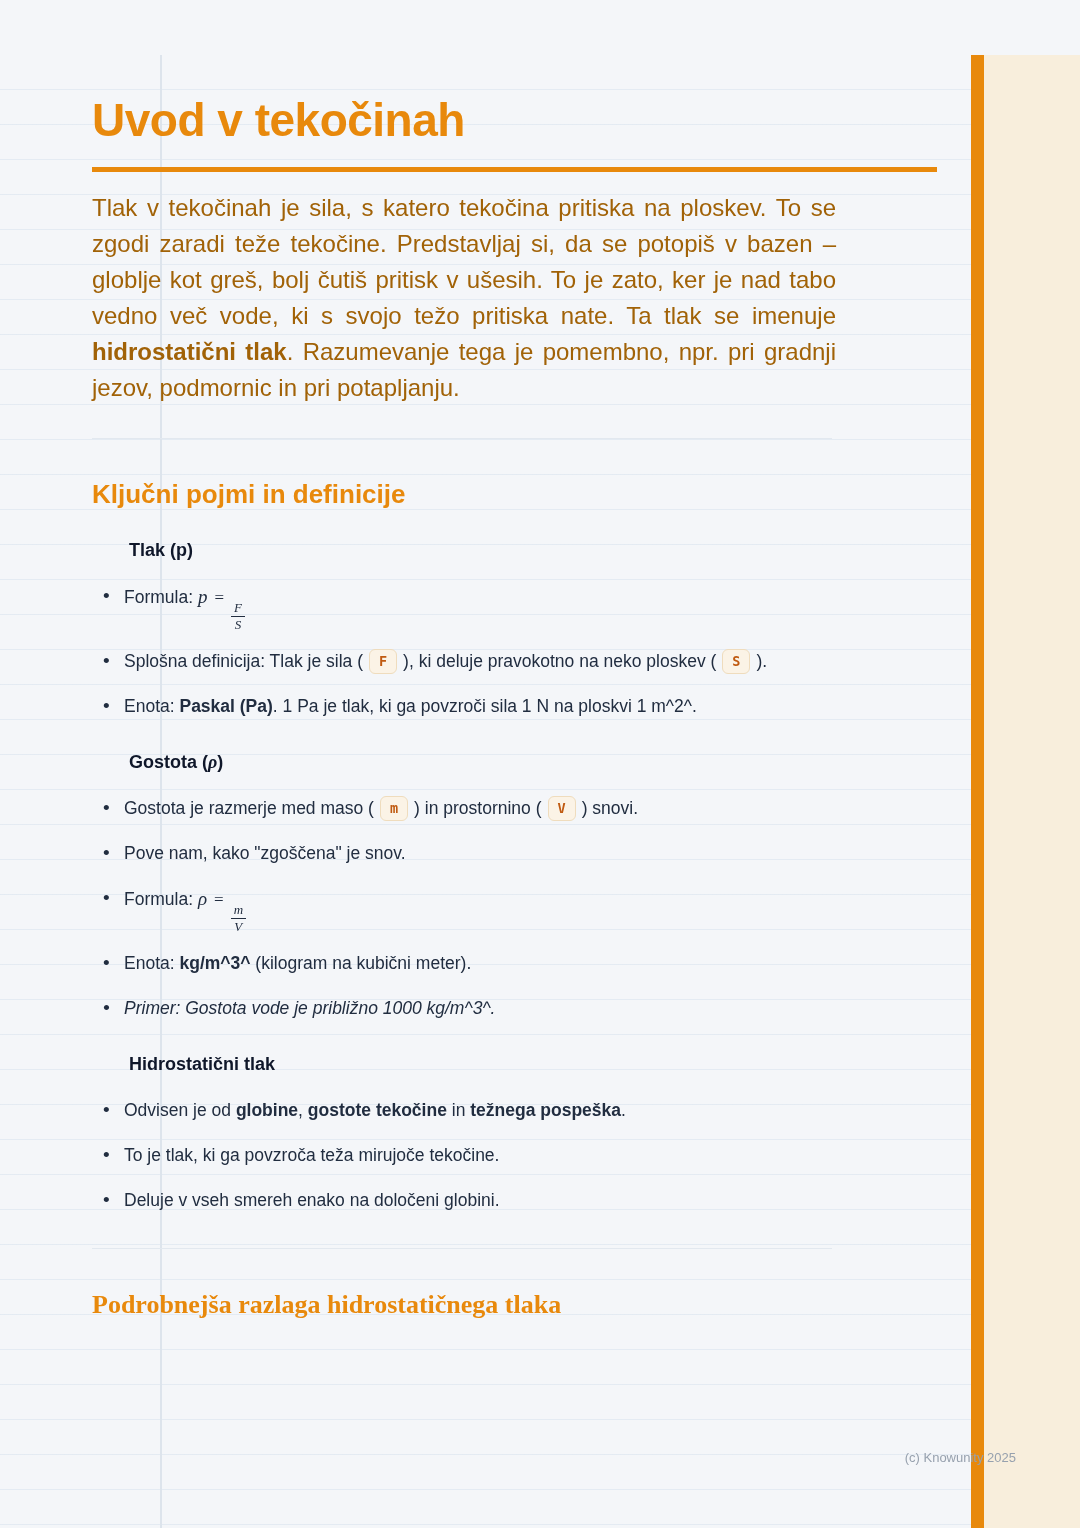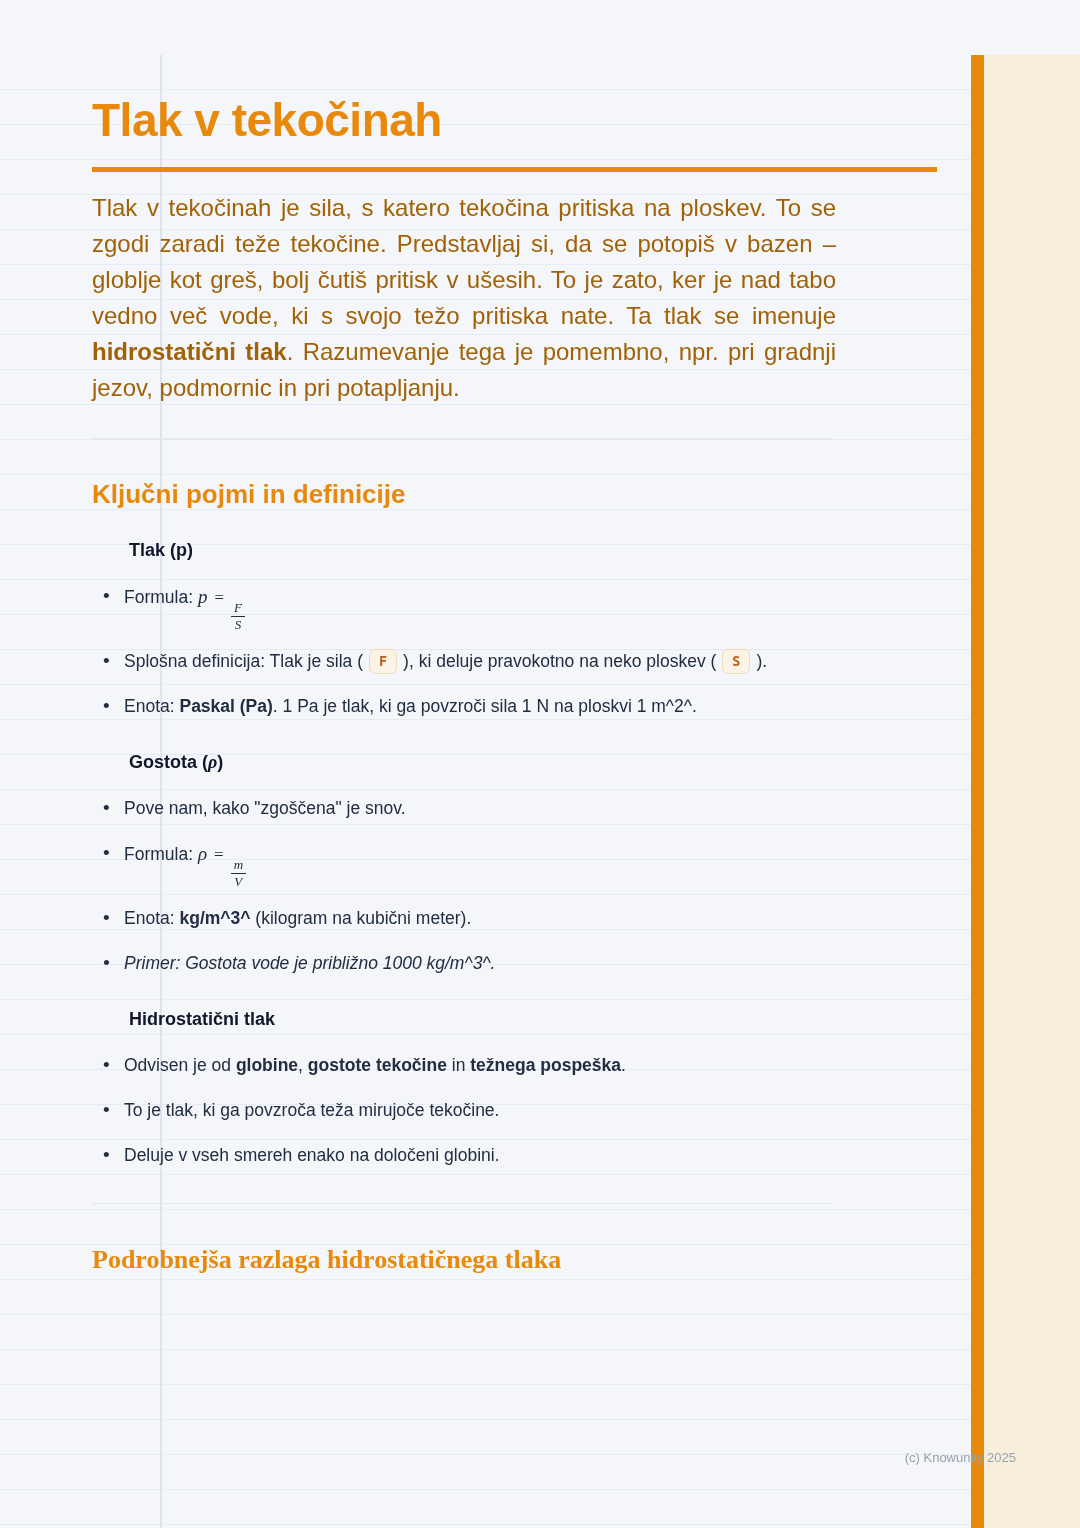--- a/index.html
+++ b/index.html
@@ -107,21 +107,21 @@
 <body>
 
 <div class="canvas">
   <div class="ruled"></div>
   <div class="margin-line"></div>
   <div class="side-bar"></div>
   <div class="side-cream"></div>
 
   <div class="content">
 
-    <h1 class="page-title">Tlak v tekočinah</h1>
+    <h1 class="page-title">Uvod v tekočinah</h1>
     <div class="title-rule"></div>
 
 
     <p class="body-par"><span>Tlak v tekočinah je sila, s katero tekočina pritiska na ploskev. To se zgodi zaradi teže tekočine. Predstavljaj si, da se potopiš v bazen – globlje kot greš, bolj čutiš pritisk v ušesih. To je zato, ker je nad tabo vedno več vode, ki s svojo težo pritiska nate. Ta tlak se imenuje </span><strong>hidrostatični tlak</strong><span>. Razumevanje tega je pomembno, npr. pri gradnji jezov, podmornic in pri potapljanju.</span></p>
 
     <div class="divider"></div>
 
     <h2 class="section-heading pojmi">Ključni pojmi in definicije</h2>
 
     <h3 class="subheading">Tlak (p)</h3>
@@ -131,20 +131,21 @@
               <span class="num">F</span>
               <span class="den">S</span>
             </span></span></li>
       <li><span>Splošna definicija: Tlak je sila (</span><code class="chip">F</code><span>), ki deluje pravokotno na neko ploskev (</span><code class="chip">S</code><span>).</span></li>
       <li><span>Enota: </span><strong>Paskal (Pa)</strong><span>. 1 Pa je tlak, ki ga povzroči sila 1 N na ploskvi 1 m^2^.</span></li>
     </ul>
 
     <h3 class="subheading"><span>Gostota (</span><span class="mvar" style="font-size:18px; font-weight:700;">ρ</span><span>)</span></h3>
 
     <ul class="bullets">
+      <li><span>Gostota je razmerje med maso (</span><code class="chip">m</code><span>) in prostornino (</span><code class="chip">V</code><span>) snovi.</span></li>
       <li>Pove nam, kako "zgoščena" je snov.</li>
       <li><span>Formula: </span><span class="math"><span class="mvar">ρ</span><span class="meq">=</span><span class="frac">
               <span class="num">m</span>
               <span class="den">V</span>
             </span></span></li>
       <li><span>Enota: </span><strong>kg/m^3^</strong><span> (kilogram na kubični meter).</span></li>
       <li class="italic">Primer: Gostota vode je približno 1000 kg/m^3^.</li>
     </ul>
 
     <h3 class="subheading">Hidrostatični tlak</h3>

